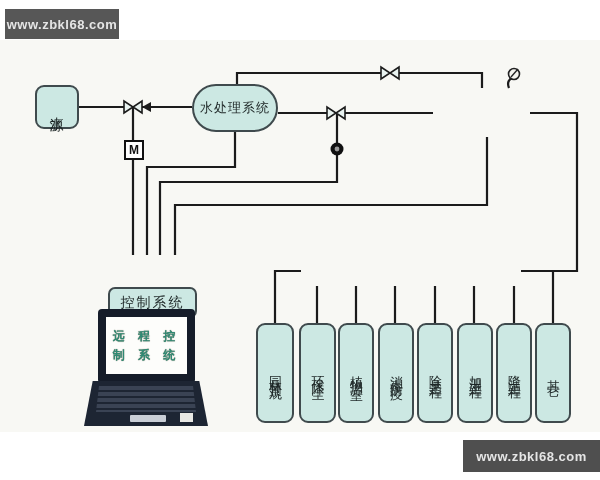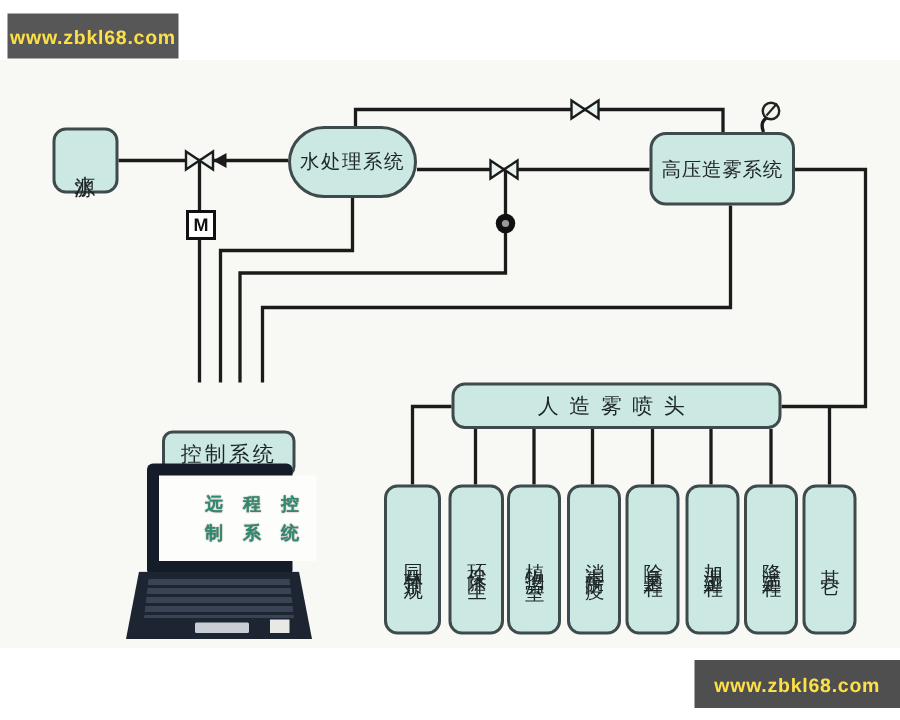--- a/index.html
+++ b/index.html
@@ -1,20 +1,20 @@
 <!DOCTYPE html>
 <html><head>
 <meta charset="utf-8">
 <style>
   html,body{margin:0;padding:0;}
   body{width:600px;height:480px;position:relative;overflow:hidden;
        background:#ffffff;font-family:"Liberation Sans","DejaVu Sans",sans-serif;}
   .stage{position:absolute;inset:0;}
   .diagram-bg{position:absolute;left:0;top:40px;width:600px;height:392px;background:#f8f8f4;}
-  .banner{position:absolute;background:#575757;color:#fde047;display:flex;align-items:center;
+  .banner{position:absolute;background:#575757;color:#e5e5e5;display:flex;align-items:center;
           justify-content:center;font-weight:bold;font-size:13px;letter-spacing:.5px;}
   .banner-top{left:5px;top:9px;width:114px;height:30px;}
   .banner-bottom{left:463px;top:440px;width:137px;height:32px;background:#4f4f4f;}
   .node{position:absolute;background:#cce8e3;border:2px solid #3f4a4d;color:#1d2626;
         display:flex;align-items:center;justify-content:center;font-weight:normal;box-sizing:border-box;}
   .n-water{left:35px;top:85px;width:44px;height:44px;border-radius:9px;font-size:14px;
            writing-mode:vertical-rl;text-orientation:upright;letter-spacing:1px;}
   .n-treat{left:192px;top:84px;width:86px;height:48px;border-radius:24px;font-size:13px;letter-spacing:1px;}
   .n-high{left:433px;top:88px;width:97px;height:49px;border-radius:11px;font-size:13px;letter-spacing:.5px;}
   .n-ctrl{left:108px;top:255px;width:89px;height:31px;border-radius:7px;font-size:14px;letter-spacing:2px;margin-top:32px;}
@@ -24,21 +24,21 @@
   .m-box{position:absolute;left:124px;top:140px;width:20px;height:20px;background:#fff;
          border:2px solid #111;box-sizing:border-box;display:flex;align-items:center;justify-content:center;
          font-size:12px;font-weight:bold;color:#111;}
   svg.pipes{position:absolute;left:0;top:0;z-index:1;}
   .node,.m-box,.laptop{z-index:2;}
   
   .laptop{position:absolute;left:84px;top:305px;width:124px;height:121px;}
   .lap-screen{position:absolute;left:14px;top:4px;width:97px;height:73px;background:#151c29;
               border-radius:4px 4px 2px 2px;}
   .lap-display{position:absolute;left:8px;top:8px;width:81px;height:57px;background:#fdfdfb;
-               display:flex;flex-direction:column;align-items:center;justify-content:center;gap:2px;padding-left:24px;}
+               display:flex;flex-direction:column;align-items:center;justify-content:center;gap:2px;}
   .lap-line{font-size:12px;font-weight:bold;color:#2f8a74;letter-spacing:5px;text-shadow:0 0 1px #7a6a5a;}
   .lap-base{position:absolute;left:0;top:76px;width:124px;height:45px;background:#1d2533;
             clip-path:polygon(7% 0,93% 0,100% 100%,0 100%);}
   .lap-keys{position:absolute;left:12px;top:5px;width:100px;height:26px;
             background:repeating-linear-gradient(#3a4354 0 4px,#1d2533 4px 6px);
             clip-path:polygon(3% 0,97% 0,100% 100%,0 100%);}
   .lap-touchpad{position:absolute;left:46px;top:34px;width:36px;height:7px;background:#c9ced6;border-radius:1px;}
   .lap-sticker{position:absolute;left:96px;top:32px;width:13px;height:9px;background:#e8e8e4;}
 </style>
 </head>
@@ -99,24 +99,22 @@
       <path d="M 511 77 L 518 69" stroke-width="1.4" fill="none"></path>
     </g>
   </svg>
 
   <div class="banner banner-top">
     <span>www.zbkl68.com</span>
   </div>
 
   <div class="node n-water">水源</div>
   <div class="node n-treat">水处理系统</div>
-  <div class="node n-high">高压造雾系统</div>
   <div class="m-box">M</div>
   <div class="node n-ctrl">控制系统</div>
-  <div class="node n-nozzle">人造雾喷头</div>
 
   <div class="node app-box" style="left:256px;width:38px">园林景观</div>
   <div class="node app-box" style="left:299px;width:37px">环保降尘</div>
   <div class="node app-box" style="left:338px;width:36px">植物温室</div>
   <div class="node app-box" style="left:378px;width:36px">消毒防疫</div>
   <div class="node app-box" style="left:417px;width:36px">除臭工程</div>
   <div class="node app-box" style="left:457px;width:36px">加湿工程</div>
   <div class="node app-box" style="left:496px;width:36px">降温工程</div>
   <div class="node app-box" style="left:535px;width:36px">其它</div>
 

